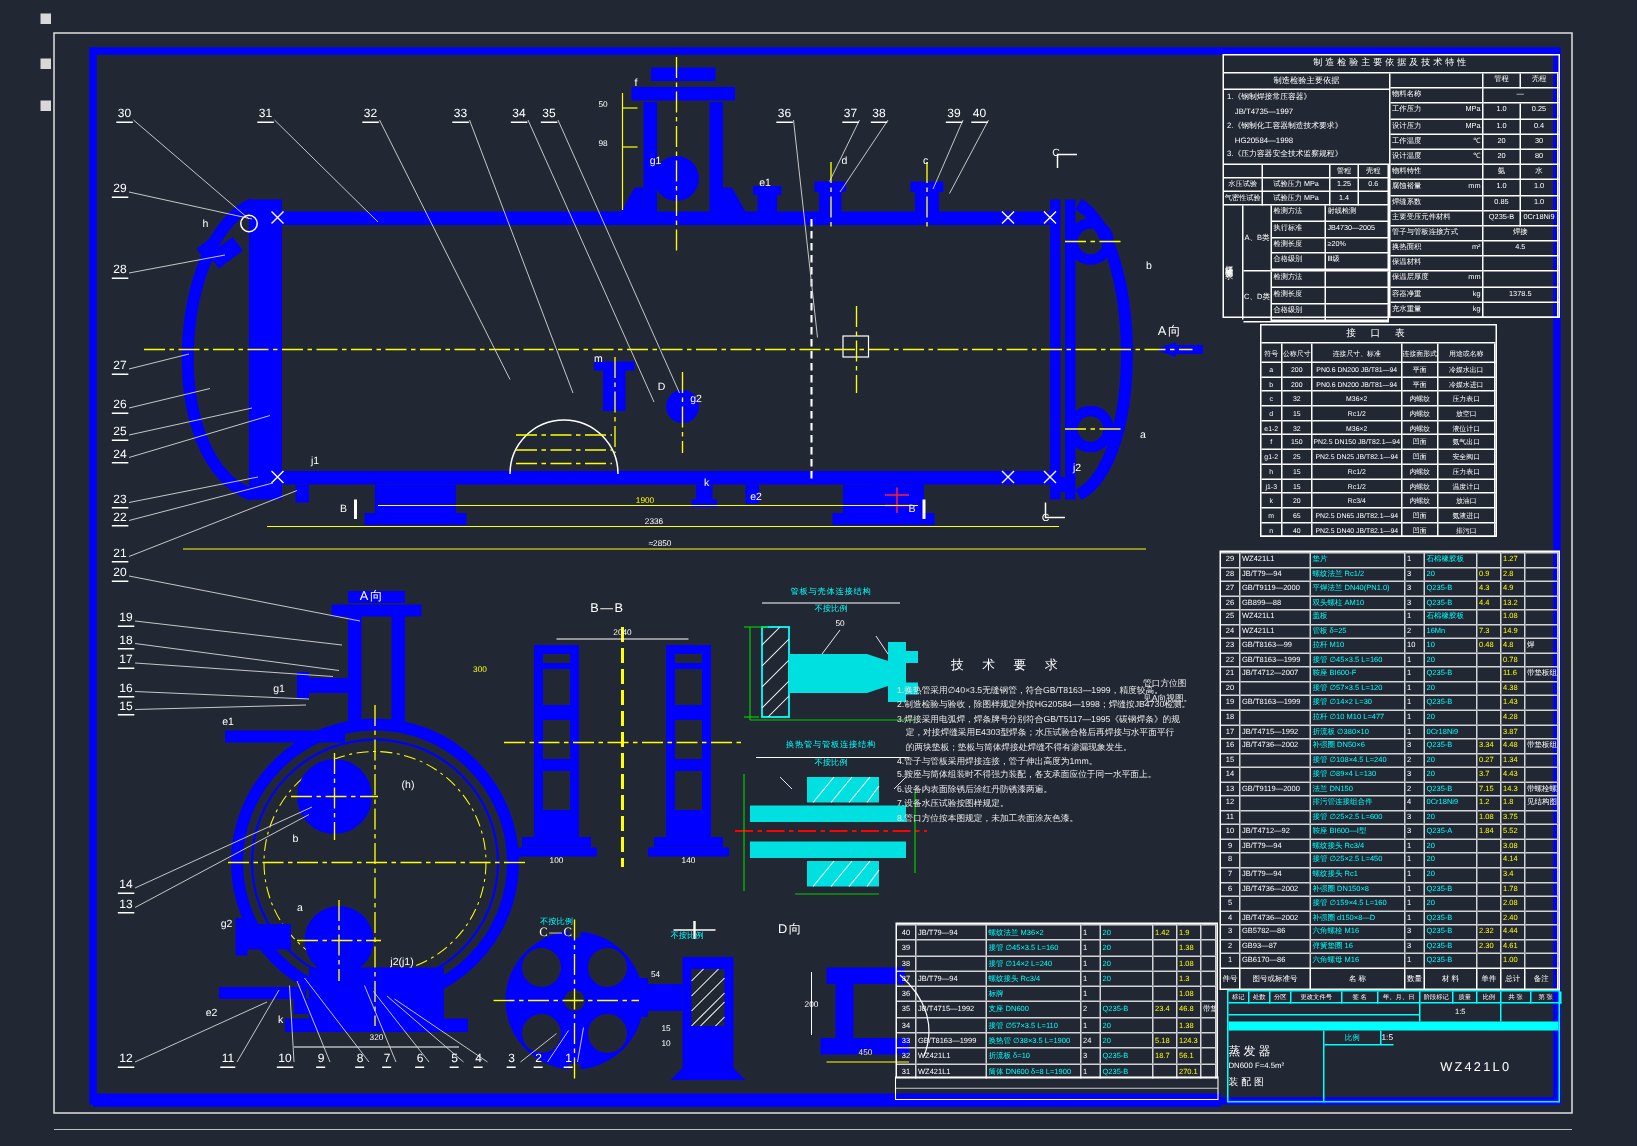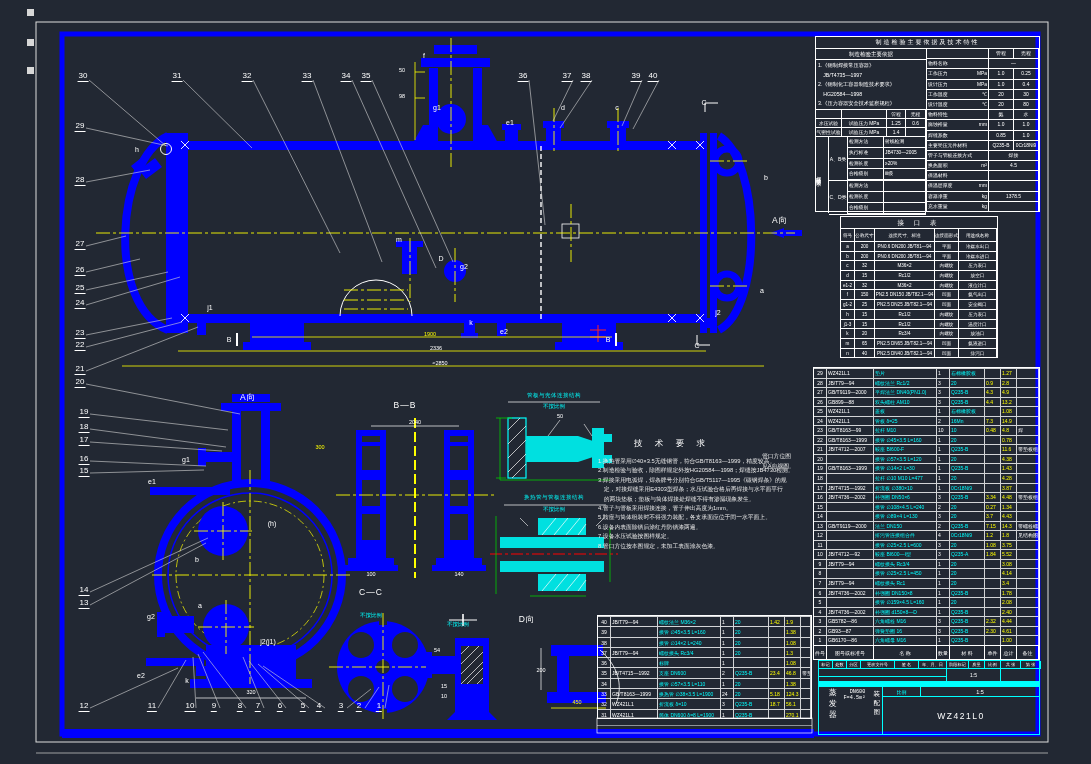--- a/index.html
+++ b/index.html
@@ -76,25 +76,25 @@
             text-align:center;overflow:hidden;white-space:nowrap;}
   .tbBC{display:flex;height:13px;border-bottom:0.6px solid #00ffff;}
   .tbBC .l{width:128px;border-right:0.6px solid #00ffff;position:relative;}
   .tbBC .l:before{content:"";position:absolute;left:0;right:0;top:6.5px;border-top:0.6px solid #00ffff;}
   .tbBC .m{width:54px;border-right:0.6px solid #00ffff;font-size:5px;text-align:center;line-height:13px;}
   .tbBC .r{flex:1;}
   .tbband{height:5px;background:#00ffff;}
   .tbmain{display:flex;height:47px;}
   .signcol{width:76px;border-right:0.6px solid #00ffff;}
   .srow{display:grid;grid-template-columns:26px 25px 1fr;height:9.4px;}
-  .prodcol{width:64px;border-right:0.6px solid #00ffff;text-align:right;display:flex;flex-direction:row;justify-content:center;font-family:Liberation Mono, monospace;}
+  .prodcol{width:64px;border-right:0.6px solid #00ffff;text-align:left;display:flex;flex-direction:column;justify-content:center;}
   .prodname{font-size:8px;letter-spacing:2px;}
   .prodspec{font-size:5.2px;margin-top:2px;}
   .prodtype{font-size:6.5px;letter-spacing:2px;margin-top:3px;}
-  .nocol{flex:1;display:flex;flex-direction:column;}
+  .nocol{flex:1;display:flex;flex-direction:row;}
   .scalerow{display:flex;height:10px;border-bottom:0.6px solid #00ffff;}
   .scalerow .sl{width:38px;color:#00ffff;font-size:5px;line-height:10px;text-align:center;border-right:0.6px solid #00ffff;}
   .scalerow .sv{flex:1;font-size:5.5px;line-height:10px;text-align:center;}
   .dwgno{flex:1;display:flex;align-items:center;justify-content:center;font-size:8.5px;letter-spacing:1.5px;}
 </style>
 </head>
 <body>
 
 <div id="sheet">
 
@@ -1229,21 +1229,21 @@
       <span class="lbl" style="left: 151px; top: 613px;">g2</span>
       <span class="lbl" style="left: 141px; top: 672px;">e2</span>
       <span class="lbl" style="left: 187px; top: 677px;">k</span>
       <span class="lbl" style="left: 704px; top: 99px;">C</span>
       <span class="lbl" style="left: 697px; top: 342px;">C</span>
       <span class="lbl" style="left: 229px; top: 336px;">B</span>
       <span class="lbl" style="left: 608px; top: 336px;">B</span>
       <span class="lbl vw" style="left: 780px; top: 216px;">A向</span>
       <span class="lbl vw" style="left: 248px; top: 393px;">A向</span>
       <span class="lbl vw" style="left: 405px; top: 401px;">B—B</span>
-      <span class="lbl vw" style="left: 371px; top: 588px;">C—C</span>
+      <span class="lbl vw" style="left: 371px; top: 617px; font-family: Liberation Serif, serif;">C—C</span>
       <span class="lbl vw" style="left: 527px; top: 615px;">D向</span>
       <span class="lbl cy" style="left: 371px; top: 613px;">不按比例</span>
       <span class="lbl cy" style="left: 458px; top: 622px;">不按比例</span>
       <span class="lbl cyt" style="left: 554px; top: 393px;">管板与壳体连接结构</span>
       <span class="lbl cy" style="left: 554px; top: 404px;">不按比例</span>
       <span class="lbl cyt" style="left: 554px; top: 495px;">换热管与管板连接结构</span>
       <span class="lbl cy" style="left: 554px; top: 507px;">不按比例</span>
     <span class="dim" style="left: 402px; top: 68px;">50</span>
       <span class="dim" style="left: 402px; top: 94px;">98</span>
       <span class="dim yl" style="left: 430px; top: 332px;">1900</span>

